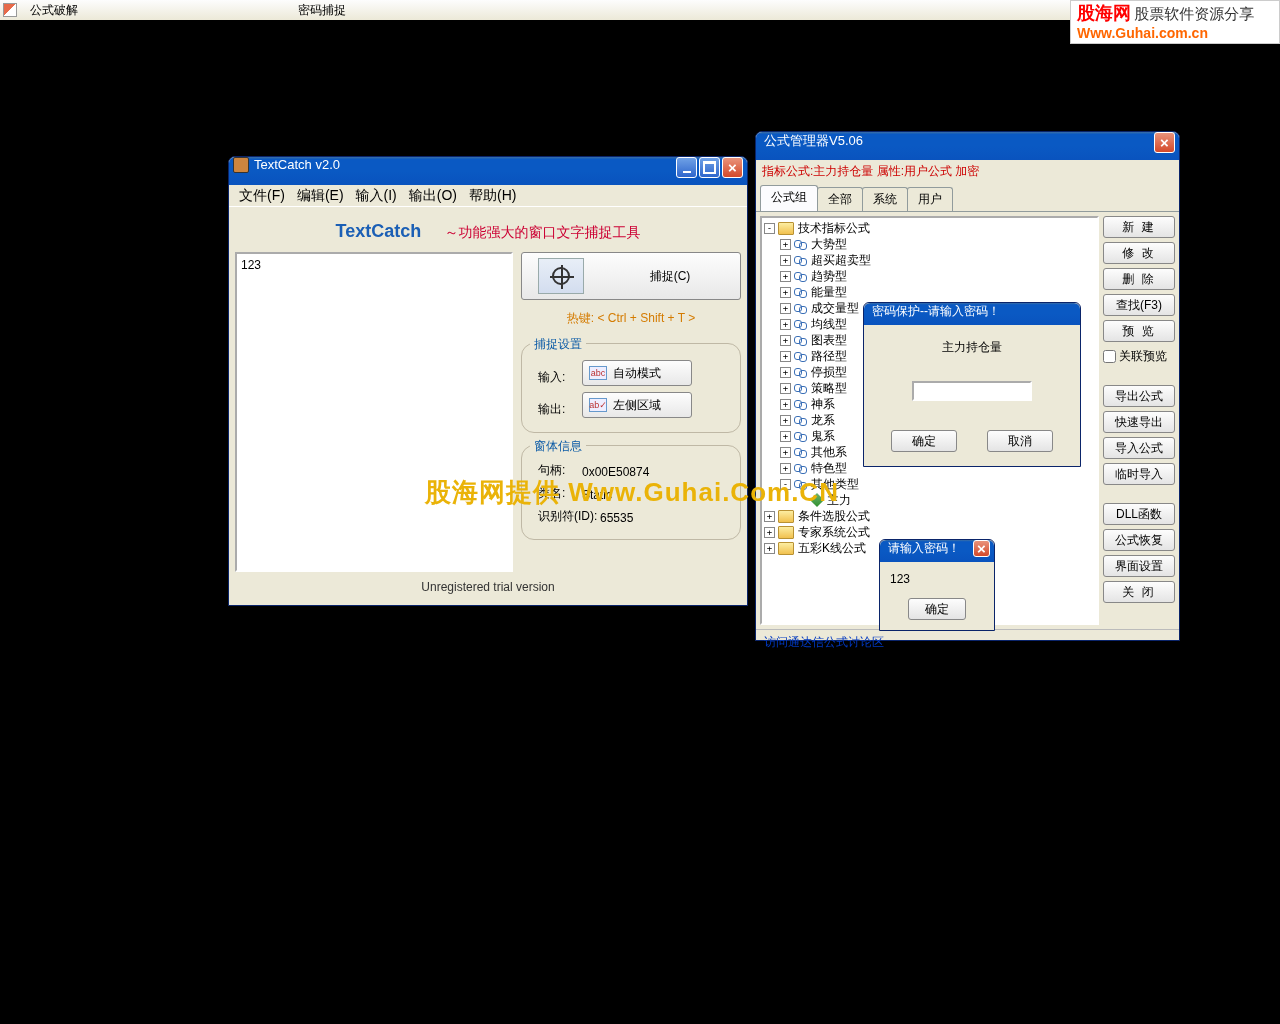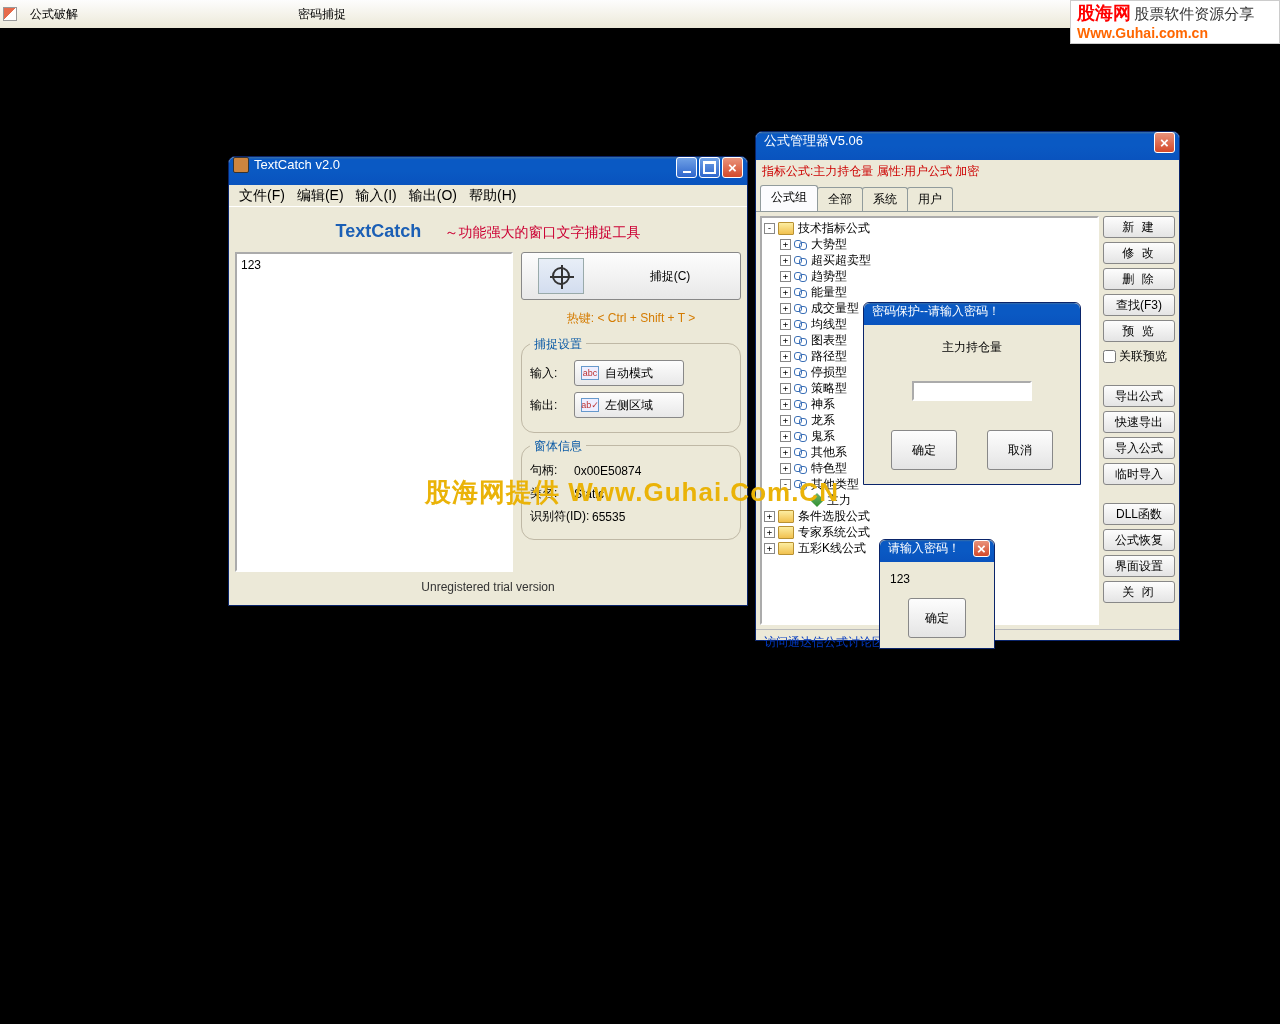--- a/index.html
+++ b/index.html
@@ -1,17 +1,17 @@
 <!DOCTYPE html>
 <html><head>
 <meta charset="utf-8">
 <style>
 *{box-sizing:border-box;margin:0;padding:0;font-family:"Microsoft YaHei","SimSun",Tahoma,sans-serif}
 body{width:1280px;height:1024px;background:#000;position:relative;overflow:hidden;font-size:12px}
-.topbar{position:absolute;top:0;left:0;right:0;height:28px;background:linear-gradient(#fdfdfd,#ece9d8);display:flex;align-items:center;z-index:1}
+.topbar{position:absolute;top:0;left:0;right:0;height:20px;background:linear-gradient(#fdfdfd,#ece9d8);display:flex;align-items:center;z-index:1}
 .topbar-icon{width:14px;height:14px;margin:0 3px;background:linear-gradient(135deg,#e76a4a 50%,#fff 50%);border:1px solid #999}
 .topmenu{padding:0 10px;font-size:12px;color:#000;cursor:default}
 .brand{position:absolute;right:0;top:0;width:210px;height:44px;background:#fff;border:1px solid #ccc;z-index:20;padding:2px 6px;text-align:left;line-height:1.2}
 .brand-l1-a{font-size:18px;font-weight:bold;color:#ff0000}
 .brand-l1-b{font-size:15px;color:#333}
 .brand-l2{font-size:14px;font-weight:bold;color:#ff6600}
 .watermark{position:absolute;top:475px;left:425px;font-size:26px;font-weight:bold;color:#eab308;z-index:60;white-space:nowrap;font-family:"SimHei",sans-serif;letter-spacing:1px}
 .win{position:absolute;background:#ece9d8;border:1px solid #0a246a;border-radius:7px 7px 0 0;box-shadow:1px 1px 3px rgba(0,0,0,.5)}
 .tbar{height:28px;background:linear-gradient(#3a6ea5,#0a59c3 8%,#0a59c3 50%,#0953be);border-radius:6px 6px 0 0;display:flex;padding:0 4px;color:#fff;font-size:13px}
 .tbar-icon{width:16px;height:16px;background:#cd853f;border:1px solid #333;margin-right:5px;border-radius:2px}
@@ -35,21 +35,21 @@
 .capbtn{height:48px;border:1px solid #888;background:linear-gradient(#fdfdfd,#e8e8e8);display:flex;align-items:center;border-radius:3px}
 .capbtn-icon{width:46px;height:36px;margin:0 16px;border:1px solid #9aa;background:linear-gradient(#e8eef7,#d3ddef);display:flex;align-items:center;justify-content:center}
 .target{width:18px;height:18px;border:2px solid #333;border-radius:50%;position:relative}
 .target::before,.target::after{content:"";position:absolute;background:#333}
 .target::before{left:7px;top:-4px;width:2px;height:24px}
 .target::after{top:7px;left:-4px;height:2px;width:24px}
 .capbtn-text{flex:1;text-align:center;font-size:12px}
 .hotkey{text-align:center;color:#d47b00;font-size:12px;padding:4px 0}
 .gbox{border:1px solid #bfb8a5;border-radius:13px;padding:10px 8px 8px;position:relative;margin-top:6px}
 .gbox-title{position:absolute;top:-8px;left:8px;background:#ece9d8;padding:0 4px;color:#0a5aa6;font-size:12px}
-.grow{display:flex;align-items:center;margin:6px 0;font-size:12px}
+.grow{display:flex;align-items:flex-end;margin:6px 8px;font-size:12px}
 .glabel{width:44px}
 .gbtn{width:110px;height:26px;border:1px solid #888;background:linear-gradient(#fdfdfd,#e8e8e8);display:flex;align-items:center;padding:0 6px;border-radius:3px;font-size:12px}
 .gbtn-icon{width:18px;height:14px;border:1px solid #69c;margin-right:6px;background:#eef;font-size:9px;display:flex;align-items:center;justify-content:center;color:#b33}
 .gval{border:none;background:transparent;font-size:12px;width:80px}
 .tc-foot{text-align:center;font-size:12px;color:#333;padding-top:8px}
 
 .fm{left:755px;top:131px;width:425px;height:510px;z-index:30}
 .fm-info{padding:3px 6px;color:#c00;font-size:12px;background:#ece9d8}
 .fm-tabs{display:flex;padding:2px 4px 0;gap:0;font-size:12px;align-items:end}
 .fm-tab{border:1px solid #919b9c;border-bottom:none;padding:3px 10px;background:#ece9d8;border-radius:3px 3px 0 0;margin-right:-1px}
@@ -70,21 +70,21 @@
 .fbtn.tight{letter-spacing:0}
 .fchk{display:flex;align-items:center;font-size:12px;gap:3px;padding:2px 0}
 .fchk input{margin:0}
 .fspacer{height:10px}
 .fm-foot{padding:4px 8px;font-size:12px;color:#0038c0;border-top:1px solid #bbb}
 
 .dlg{position:absolute;background:#ece9d8;border:1px solid #0a246a;z-index:50;border-radius:6px 6px 0 0}
 .dlg-body{padding:14px 10px;display:flex;flex-direction:column;align-items:center;gap:25px;font-size:12px}
 .dlg-input{width:120px;height:20px;border:2px inset #fff;background:#fff}
 .dlg-btns{display:flex;gap:30px;margin-top:4px}
-.dbtn{width:66px;height:40px;border:1px solid #888;background:linear-gradient(#fdfdfd,#e4e4e4);font-size:12px;border-radius:3px}
+.dbtn{width:66px;height:22px;border:1px solid #888;background:linear-gradient(#fdfdfd,#e4e4e4);font-size:12px;border-radius:3px}
 .dlg2{position:absolute;background:#ece9d8;border:1px solid #0a246a;z-index:55;border-radius:6px 6px 0 0}
 .dlg2 .tbar{height:22px;font-size:12px}
 .dlg2-body{padding:10px;font-size:12px}
 </style>
 </head>
 <body>
 
 <div class="topbar">
   <div class="topbar-icon"></div>
   <span class="topmenu">公式破解</span>

